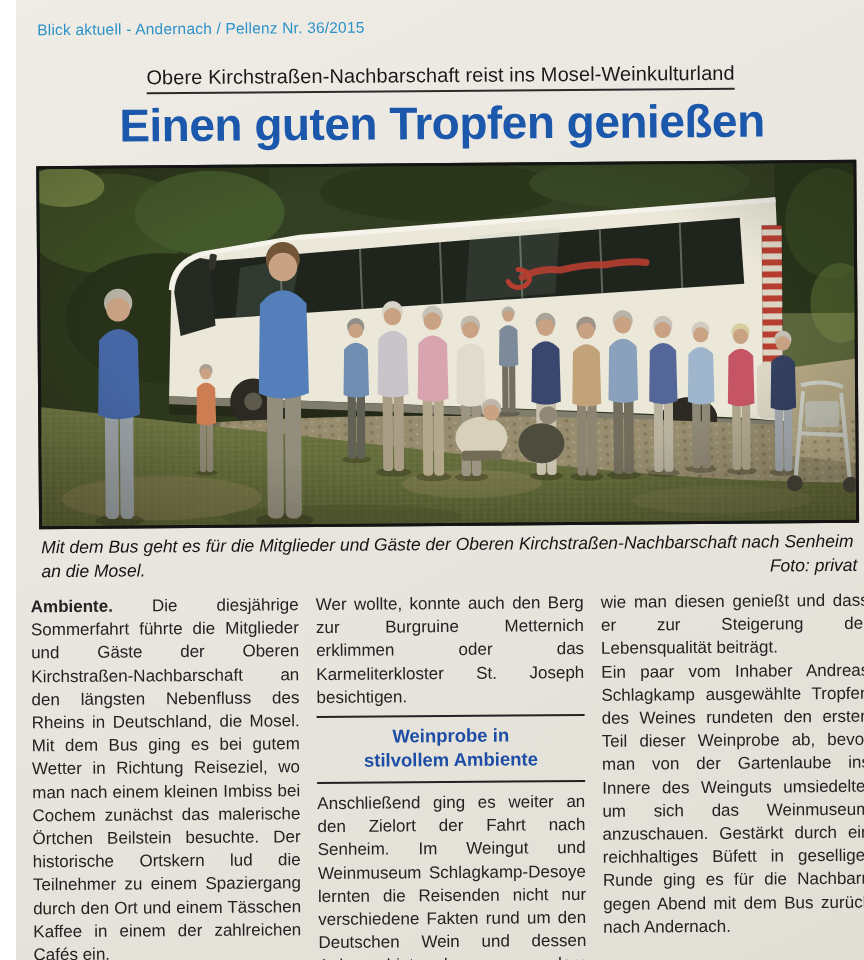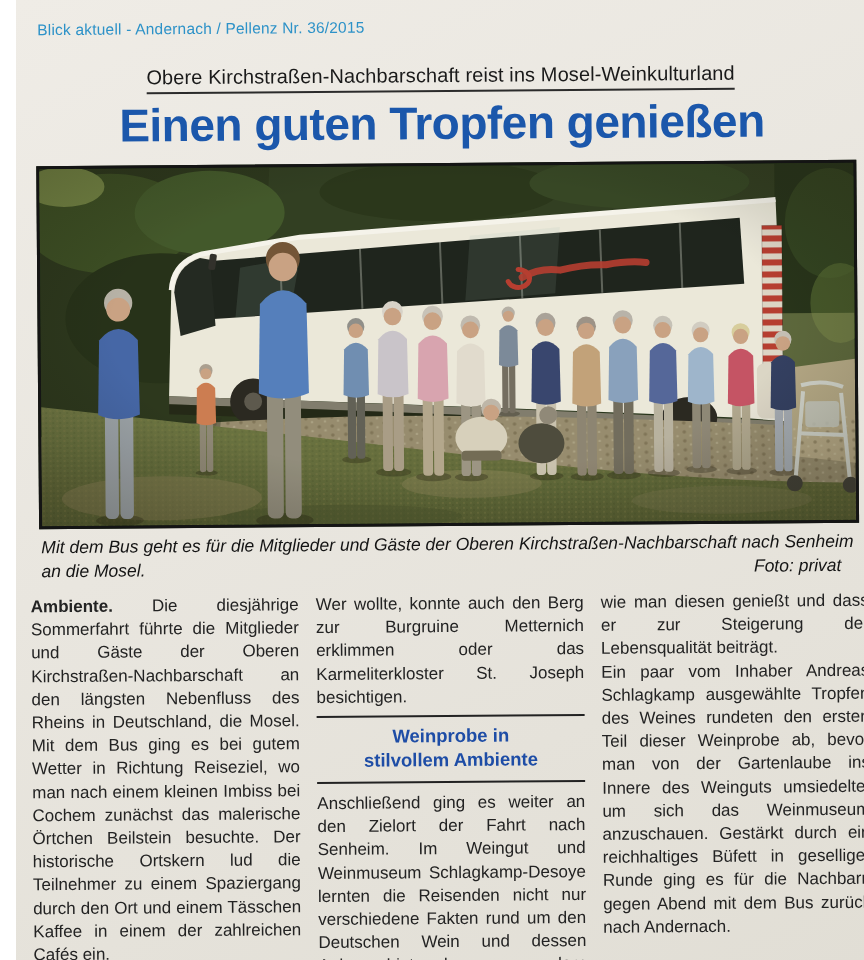--- a/index.html
+++ b/index.html
@@ -14,21 +14,21 @@
   .kicker-wrap{position:absolute;top:64px;left:0;right:10px;text-align:center;}
   .kicker{display:inline-block;font-size:20px;color:#1a1a1a;
           border-bottom:2px solid #2b2b2b;padding-bottom:3px;letter-spacing:.1px;}
   .headline{position:absolute;top:96px;left:0;right:8px;margin:0;text-align:center;
             font-size:46px;font-weight:bold;letter-spacing:-.5px;color:#1b57ab;}
   .photo{position:absolute;top:163px;left:22px;width:814px;height:357px;
          border:3px solid #141414;background:#223018;}
   .photo svg{display:block;width:100%;height:100%;}
   .caption-row{position:absolute;top:533px;left:24px;right:24px;
                font-style:italic;font-size:17.5px;line-height:23.5px;color:#141414;}
-  .credit{position:absolute;right:16px;bottom:0;}
+  .credit{position:absolute;right:0;bottom:0;}
   .columns{position:absolute;top:592px;left:13px;right:13px;bottom:0;
            display:flex;gap:17px;}
   .col{flex:1;font-size:17px;line-height:23.2px;color:#232323;
        text-align:justify;hyphens:auto;}
   .col p{margin:0;}
   .lead{font-weight:bold;}
   .subhead-block{margin:7px 0 8px 0;padding:7px 0 9px 0;
                  border-top:2px solid #222;border-bottom:2px solid #222;
                  text-align:center;color:#1e4da6;font-weight:bold;
                  font-size:18.5px;line-height:24px;}

